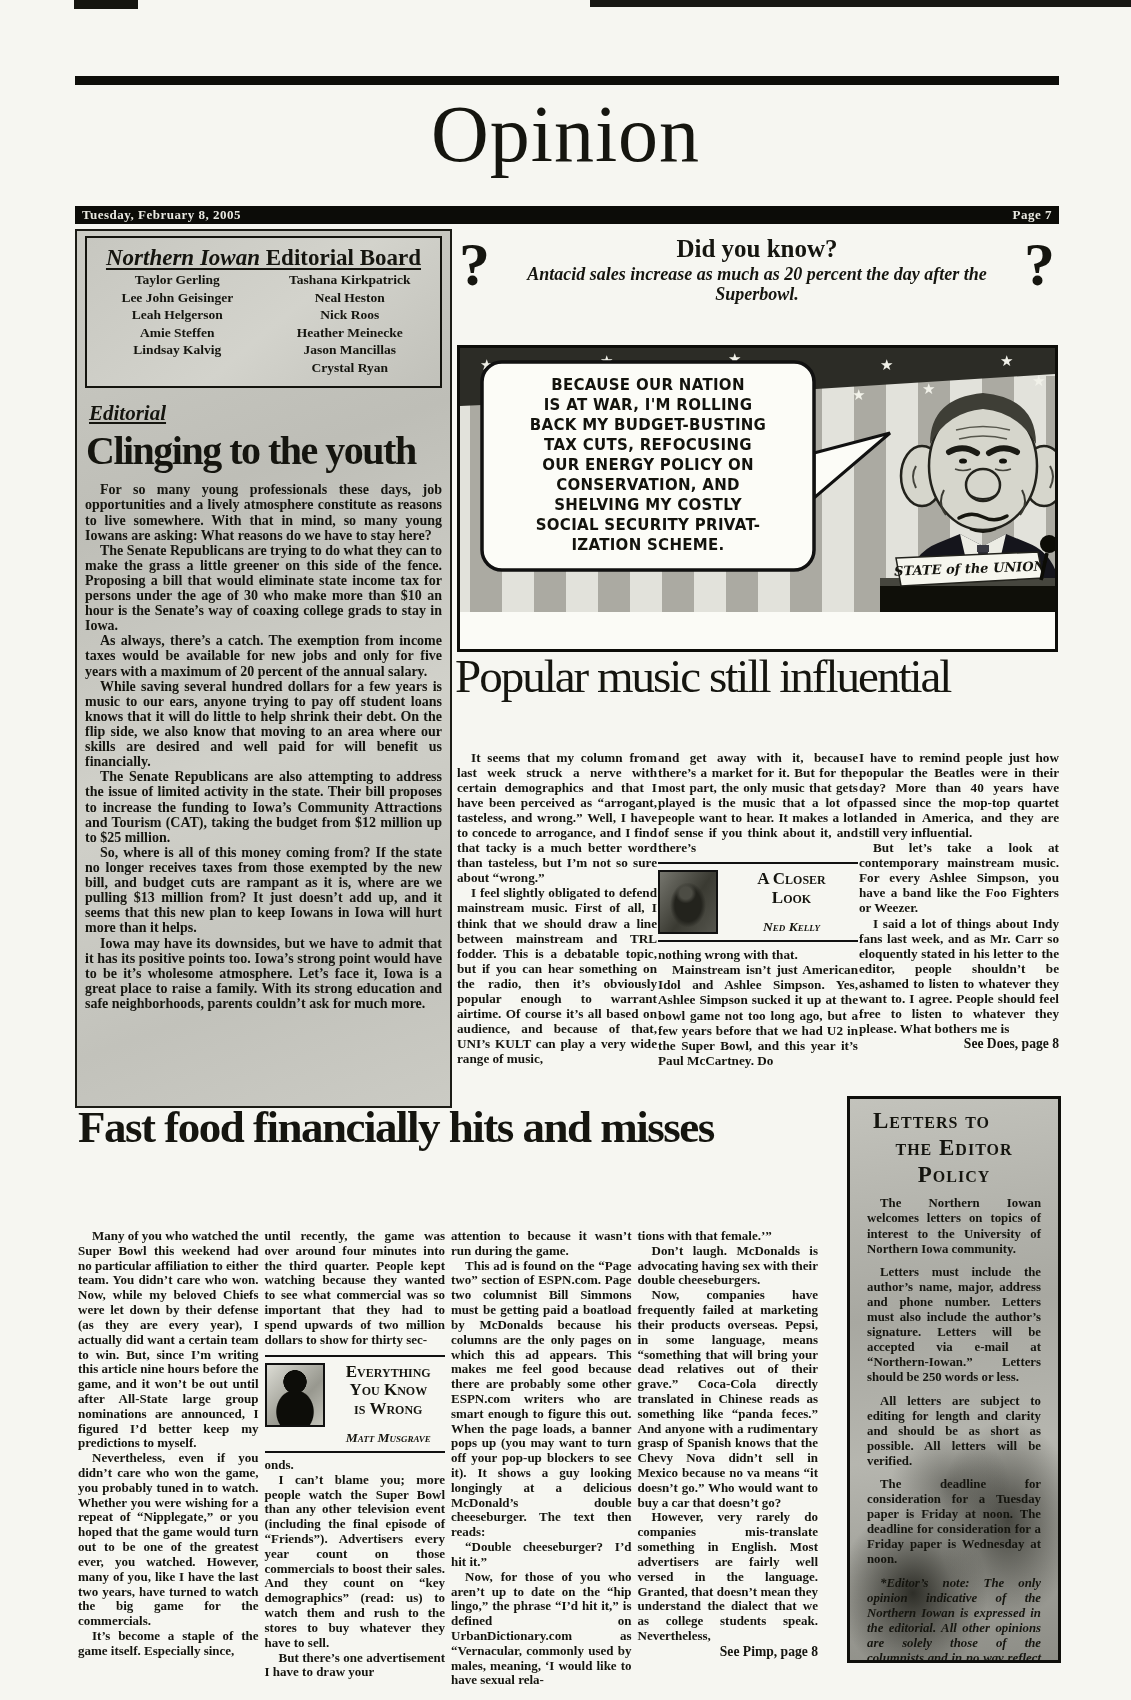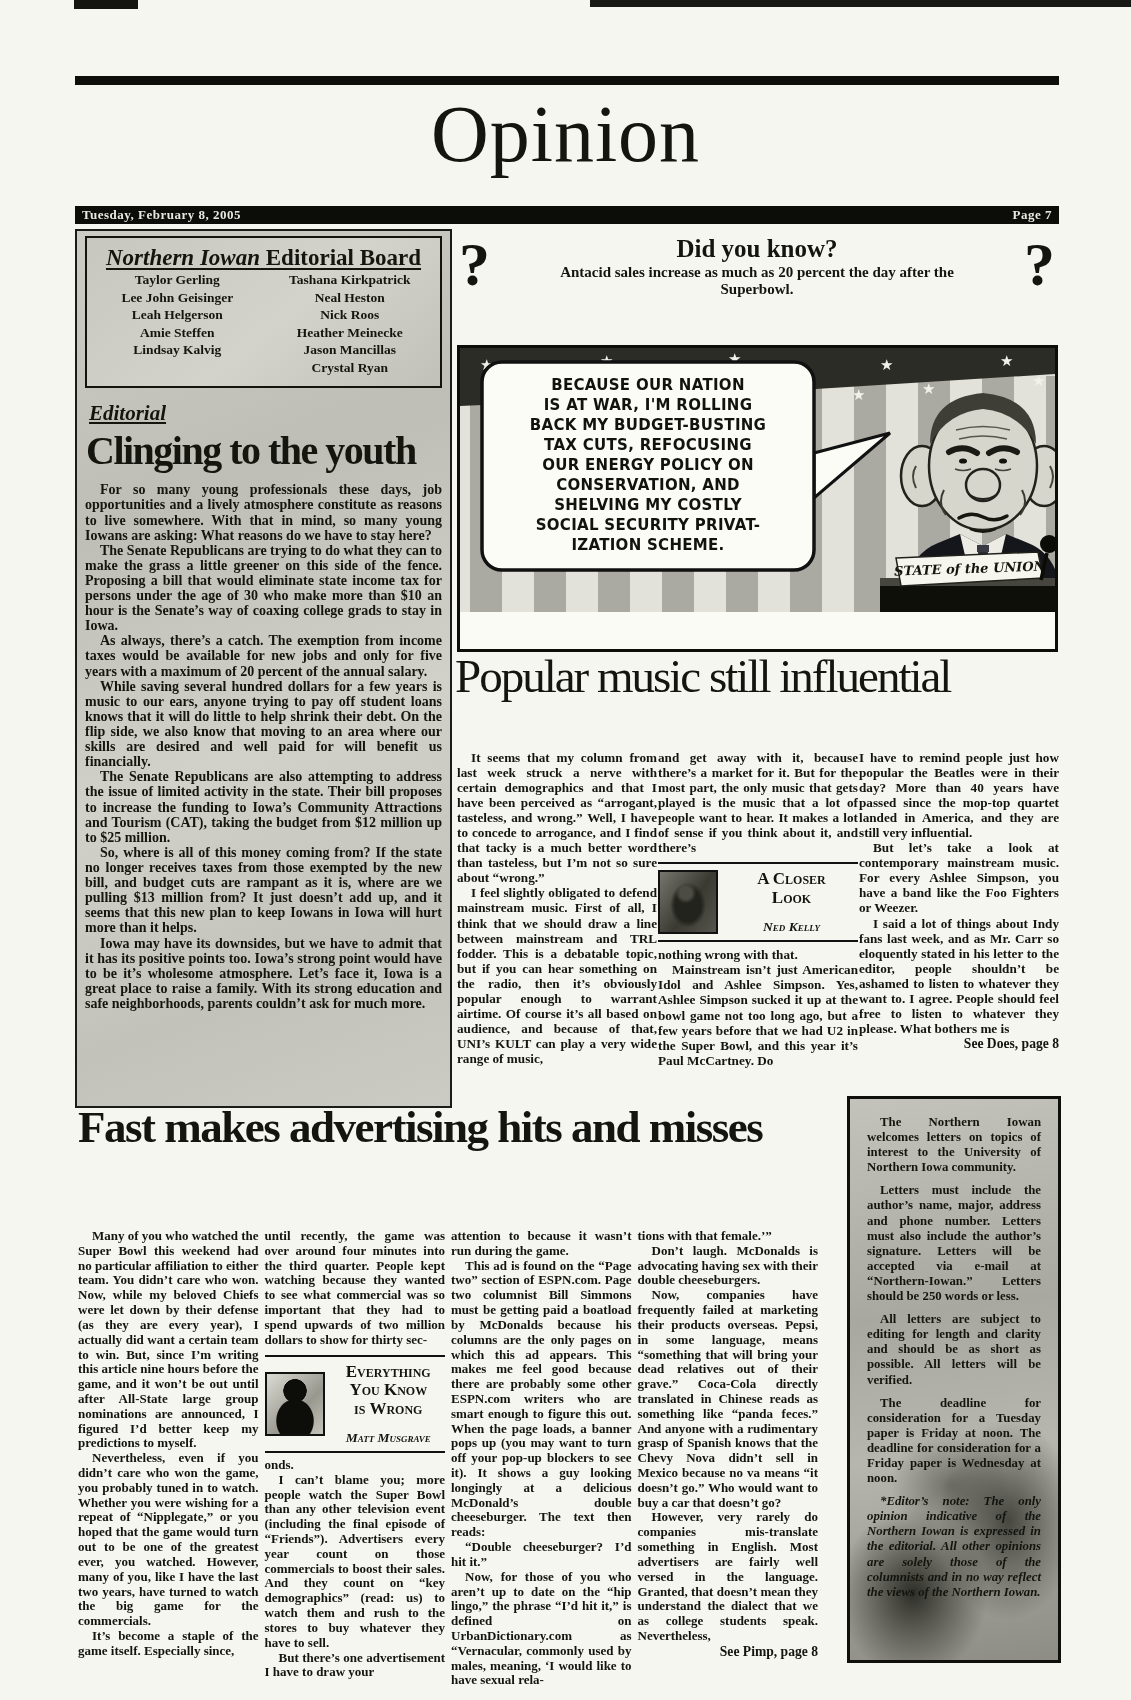--- a/index.html
+++ b/index.html
@@ -31,35 +31,35 @@
   .board-colm{flex:1;text-align:center;font-weight:bold;font-size:13.5px;line-height:1.3;}
   .ed-label{font-style:italic;font-weight:bold;font-size:21px;text-decoration:underline;
     text-underline-offset:2px;margin:13px 0 0 4px;}
   .ed-headline{font-size:40px;font-weight:bold;letter-spacing:-1.5px;line-height:1.05;margin:4px 0 10px 1px;white-space:nowrap;}
   .ed-body p{margin:0;text-align:justify;text-indent:15px;font-weight:bold;font-size:14px;line-height:1.08;}
   
   #dyk{left:455px;top:229px;width:604px;height:112px;display:flex;align-items:flex-start;}
   .dyk-q{font-size:62px;font-weight:bold;line-height:.95;padding:6px 4px 0;}
   .dyk-center{flex:1;text-align:center;padding-top:6px;}
   .dyk-title{font-size:25px;font-weight:bold;}
-  .dyk-fact{font-size:15px;font-weight:bold;line-height:1.12;margin:1px auto 1px;width:468px;}
+  .dyk-fact{font-size:18px;font-weight:bold;line-height:1.12;margin:1px auto 1px;width:468px;font-style:italic;}
   
   #cartoon-box{left:457px;top:345px;width:601px;height:307px;box-sizing:border-box;
     border:3px solid #0d0d09;background:#fbfbf6;}
   #cartoon-box svg{display:block;}
   .cartoon-caption{height:33px;display:flex;align-items:center;justify-content:center;
     border-top:2px solid #1a1a14;font-family:"Liberation Sans",sans-serif;font-weight:bold;font-size:23px;}
   
   #music-headline{left:455px;top:653px;width:606px;font-size:47px;letter-spacing:-2px;white-space:nowrap;line-height:1;}
   #music-cols{left:457px;top:750px;width:602px;display:flex;gap:1px;}
   .ncol{flex:1;font-size:13.2px;font-weight:bold;line-height:1.14;text-align:justify;}
   .ncol p{margin:0;text-indent:14px;}
   .ncol p.cont{text-indent:0;}
   .feature-box{border-top:2px solid #111;border-bottom:2px solid #111;padding:6px 0;margin:7px 0 5px;
-    display:flex;gap:7px;align-items:center;}
+    display:flex;gap:7px;align-items:flex-start;}
   .feature-photo{width:56px;height:60px;border:2px solid #111;flex-shrink:0;}
   .photo-kelly{background:
     radial-gradient(circle 15px at 46% 35%, #4c4c44 40%, rgba(40,40,34,0) 70%),
     radial-gradient(ellipse 24px 30px at 50% 55%, #23231d 55%, rgba(30,30,26,0) 75%),
     linear-gradient(125deg,#76766e 0%,#3a3a32 55%,#55554d 100%);}
   .photo-musgrave{background:
     radial-gradient(circle 13px at 50% 28%, #0d0d09 88%, rgba(13,13,9,0) 92%),
     radial-gradient(ellipse 26px 30px at 50% 78%, #0d0d09 70%, rgba(13,13,9,0) 74%),
     linear-gradient(135deg,#dcdcd4 0%,#98988f 60%,#c4c4bb 100%);}
   .feature-text{flex:1;text-align:center;}
@@ -253,21 +253,21 @@
     <p>Mainstream isn’t just American Idol and Ashlee Simpson. Yes, Ashlee Simpson sucked it up at the bowl game not too long ago, but a few years before that we had U2 in the Super Bowl, and this year it’s Paul McCartney. Do</p>
   </div>
   <div class="ncol">
     <p class="cont">I have to remind people just how popular the Beatles were in their day? More than 40 years have passed since the mop-top quartet landed in America, and they are still very influential.</p>
     <p>But let’s take a look at contemporary mainstream music. For every Ashlee Simpson, you have a band like the Foo Fighters or Weezer.</p>
     <p>I said a lot of things about Indy fans last week, and as Mr. Carr so eloquently stated in his letter to the editor, people shouldn’t be ashamed to listen to whatever they want to. I agree. People should feel free to listen to whatever they please. What bothers me is</p>
     <p class="jump"><span>See </span><b>Does</b><span>, page 8</span></p>
   </div>
 </div>
 
-<div class="abs" id="fastfood-headline">Fast makes advertising hits and misses</div>
+<div class="abs" id="fastfood-headline">Fast food financially hits and misses</div>
 <div class="abs" id="fastfood-cols">
   <div class="fcol">
     <p>Many of you who watched the Super Bowl this weekend had no particular affiliation to either team. You didn’t care who won. Now, while my beloved Chiefs were let down by their defense (as they are every year), I actually did want a certain team to win. But, since I’m writing this article nine hours before the game, and it won’t be out until after All-State large group nominations are announced, I figured I’d better keep my predictions to myself.</p>
     <p>Nevertheless, even if you didn’t care who won the game, you probably tuned in to watch. Whether you were wishing for a repeat of “Nipplegate,” or you hoped that the game would turn out to be one of the greatest ever, you watched. However, many of you, like I have the last two years, have turned to watch the big game for the commercials.</p>
     <p>It’s become a staple of the game itself. Especially since,</p>
   </div>
   <div class="fcol">
     <p class="cont">until recently, the game was over around four minutes into the third quarter. People kept watching because they wanted to see what commercial was so important that they had to spend upwards of two million dollars to show for thirty sec-</p>
     <div class="feature-box">
       <div class="feature-photo photo-musgrave"></div>
@@ -293,20 +293,25 @@
   <div class="fcol">
     <p class="cont">tions with that female.’”</p>
     <p>Don’t laugh. McDonalds is advocating having sex with their double cheeseburgers.</p>
     <p>Now, companies have frequently failed at marketing their products overseas. Pepsi, in some language, means “something that will bring your dead relatives out of their grave.” Coca-Cola directly translated in Chinese reads as something like “panda feces.” And anyone with a rudimentary grasp of Spanish knows that the Chevy Nova didn’t sell in Mexico because no va means “it doesn’t go.” Who would want to buy a car that doesn’t go?</p>
     <p>However, very rarely do companies mis-translate something in English. Most advertisers are fairly well versed in the language. Granted, that doesn’t mean they understand the dialect that we as college students speak. Nevertheless,</p>
     <p class="jump"><span>See </span><b>Pimp</b><span>, page 8</span></p>
   </div>
 </div>
 
 <div class="abs" id="policy-box">
+  <div class="policy-title">
+    <div class="pt-1">Letters to</div>
+    <div class="pt-2">the Editor</div>
+    <div class="pt-3">Policy</div>
+  </div>
   <div class="policy-body">
     <p>The Northern Iowan welcomes letters on topics of interest to the University of Northern Iowa community.</p>
     <p>Letters must include the author’s name, major, address and phone number. Letters must also include the author’s signature. Letters will be accepted via e-mail at “Northern-Iowan.” Letters should be 250 words or less.</p>
     <p>All letters are subject to editing for length and clarity and should be as short as possible. All letters will be verified.</p>
     <p>The deadline for consideration for a Tuesday paper is Friday at noon. The deadline for consideration for a Friday paper is Wednesday at noon.</p>
     <p class="policy-note">*Editor’s note: The only opinion indicative of the Northern Iowan is expressed in the editorial. All other opinions are solely those of the columnists and in no way reflect the views of the Northern Iowan.</p>
   </div>
   <div class="blotch blotch-1"></div>
   <div class="blotch blotch-2"></div>
   <div class="blotch blotch-3"></div>

